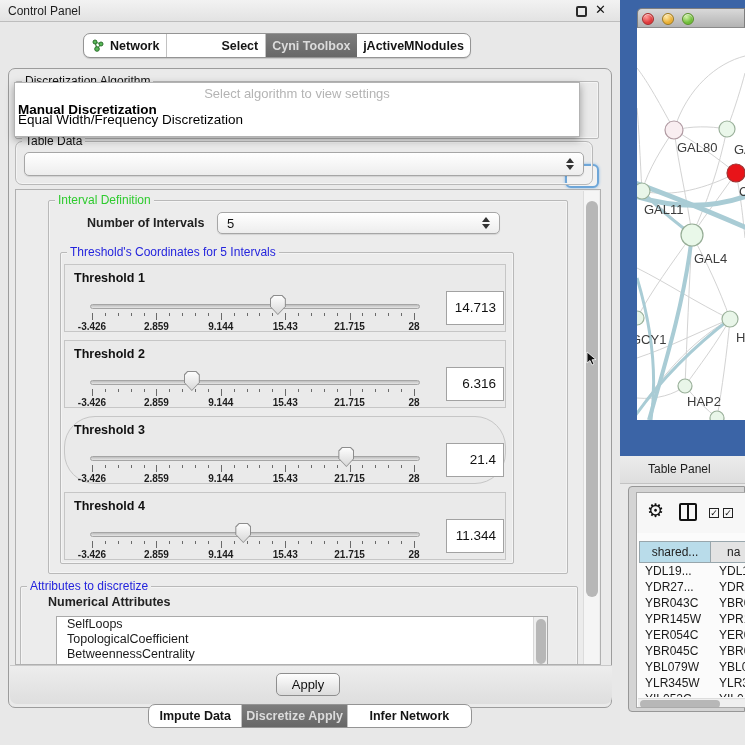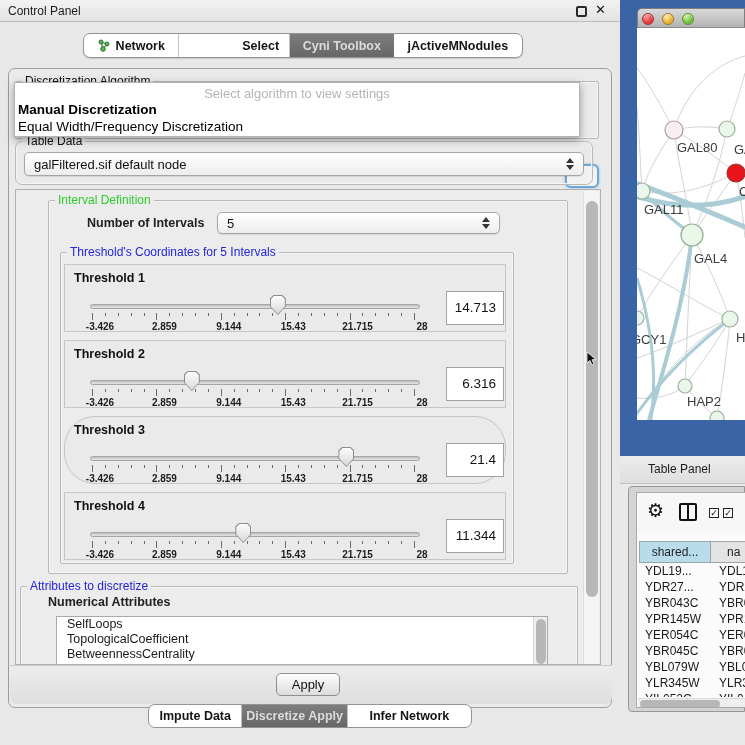--- a/index.html
+++ b/index.html
@@ -8,21 +8,21 @@
   .screen { position:relative; width:745px; height:745px; overflow:hidden; background:#e8e8e8; }
 
   
   .left-panel { position:absolute; left:0; top:0; width:620px; height:745px; background:#e8e8e8; }
   .cp-titlebar { position:absolute; left:0; top:0; width:620px; height:22px;
     background:linear-gradient(#f2f2f2,#e3e3e3); border-bottom:1px solid #bdbdbd; }
   .cp-title { position:absolute; left:8px; top:4px; font-size:12px; color:#1d1d1d; }
   .float-icon { position:absolute; left:576px; top:6px; width:11px; height:11px; border:2px solid #2a2a2a; border-radius:2px; }
   .close-icon { position:absolute; left:595px; top:2px; font-size:13px; font-weight:bold; color:#111; }
 
-  .tabbar { position:absolute; left:83px; top:33px; width:440px; height:25px; background:#fff;
+  .tabbar { position:absolute; left:83px; top:33px; width:388px; height:25px; background:#fff;
     border:1px solid #949494; border-radius:7px; display:flex; overflow:hidden; box-shadow:0 1px 1px rgba(0,0,0,.15);}
   .tab { height:100%; display:flex; align-items:center; justify-content:center; font-size:12.5px; font-weight:bold;
     color:#151515; border-right:1px solid #c2c2c2; gap:5px; }
   .tab:last-child { border-right:none; }
   .tab.selected { background:linear-gradient(#7d7d7d,#676767); color:#dcdcdc; border-right:none; }
   .tab.w0{width:95px;} .tab.w1{width:54px;margin-top:24px;} .tab.w2{width:58px;} .tab.w3{width:104px;} .tab.w4{width:129px;}
 
   .main-panel { position:absolute; left:8px; top:68px; width:604px; height:640px;
     background:#eaeaea; border:1px solid #9c9c9c; border-radius:7px; }
 
@@ -40,21 +40,21 @@
   .spinner:after { bottom:0; border-top:5px solid #333; }
 
   
   .combo-fragment { position:absolute; left:556px; top:95px; width:34px; height:24px;
     border:2px solid #6ea6d8; border-radius:6px; background:#f2f2f2; box-shadow:0 0 3px #86b8e4; }
   .algo-popup { position:absolute; left:5px; top:13px; width:566px; height:55px; background:#fff;
     border:1px solid #b3b3b3; box-shadow:0 3px 8px rgba(0,0,0,.35); z-index:30; }
   .algo-placeholder { position:absolute; left:0; top:3px; width:100%; text-align:center; color:#b4b4b4; font-size:13px; }
   .algo-opt { position:absolute; left:3px; font-size:13.5px; color:#000; white-space:nowrap; }
   .algo-opt.bold { font-weight:bold; top:19px; }
-  .algo-opt.plain { top:36px; }
+  .algo-opt.plain { top:29px; }
 
   
   .scroll-area { position:absolute; left:6px; top:120px; width:586px; height:476px;
     background:#ececec; border:1px solid #b0b0b0; overflow:hidden; }
   .vscrollbar { position:absolute; right:1px; top:1px; width:16px; height:474px; background:#f5f5f5; border-left:1px solid #dcdcdc; }
   .vthumb { position:absolute; left:2px; width:12px; border-radius:6px; background:#b7b7b7; }
 
   .threshold-panel { position:absolute; left:48px; width:442px; height:68px;
     background:#eaeaea; border:1px solid #c6c6c6; }
   .thr-title { position:absolute; left:9px; top:6px; font-size:12.5px; font-weight:bold; color:#111; }
@@ -62,21 +62,21 @@
   .track { position:absolute; left:25px; top:39px; width:330px; height:5px; border-radius:3px;
     background:linear-gradient(#bdbdbd,#e6e6e6); border:1px solid #a5a5a5; }
   .thumb { position:absolute; top:30px; width:16px; height:20px; z-index:2; }
   .thumb .outer { position:absolute; inset:0; background:#8d8d8d;
     clip-path:polygon(22% 0,78% 0,100% 18%,100% 58%,50% 100%,0 58%,0 18%); }
   .thumb .inner { position:absolute; left:1px; top:1px; right:1px; bottom:1px; background:linear-gradient(#fdfdfd,#d8d8d8);
     clip-path:polygon(22% 0,78% 0,100% 18%,100% 58%,50% 100%,0 58%,0 18%); }
   .ticks { position:absolute; left:0; top:48px; width:100%; height:8px; }
   .tick { position:absolute; top:0; width:1px; height:3px; background:#6a6a6a; }
   .tick.major { height:7px; }
-  .scale-labels { position:absolute; left:8px; top:56px; width:100%; height:10px; }
+  .scale-labels { position:absolute; left:0; top:56px; width:100%; height:10px; }
   .scale-labels span { position:absolute; transform:translateX(-50%); font-size:10px; font-weight:bold; color:#1e1e1e; white-space:nowrap; }
   .value-box { position:absolute; left:381px; top:26px; width:58px; height:34px; background:#fff;
     border:1px solid #a2a2a2; font-size:13.5px; color:#111; text-align:right; line-height:32px; padding-right:7px; }
 
   .attr-list { position:absolute; left:40px; top:426px; width:492px; height:49px; background:#fff; border:1px solid #a9a9a9; overflow:hidden; }
   .attr-item { font-size:12.5px; color:#1a1a1a; padding:1px 0 1px 10px; line-height:13px; }
   .attr-vsb { position:absolute; right:0; top:0; width:14px; height:100%; background:#efefef; border-left:1px solid #d8d8d8; }
   .attr-vthumb { position:absolute; left:2px; top:2px; width:10px; height:45px; background:#b7b7b7; border-radius:5px; }
 
   .apply-bar { position:absolute; left:1px; top:596px; width:602px; height:39px;
@@ -180,21 +180,20 @@
 
       <div class="algo-popup">
         <div class="algo-placeholder">Select algorithm to view settings</div>
         <div class="algo-opt bold">Manual Discretization</div>
         <div class="algo-opt plain">Equal Width/Frequency Discretization</div>
       </div>
 
       <div class="groupbox" style="left:6px; top:72px; width:578px; height:44px;border-radius:7px;">
         <span class="grouplabel gl-black">Table Data</span>
         <div class="combobox" style="left:8px; top:10px; width:560px; height:24px;">
-          <span>galFiltered.sif default node</span>
           <span class="spinner"></span>
         </div>
       </div>
 
       <div class="scroll-area">
 
         <div class="groupbox" style="left:32px; top:10px; width:520px; height:374px; background:#ececec;">
           <span class="grouplabel gl-green" style="background:#ececec;">Interval Definition</span>
         </div>
         <div style="position:absolute; left:71px; top:26px; font-weight:bold; font-size:12.5px;">Number of Intervals</div>

